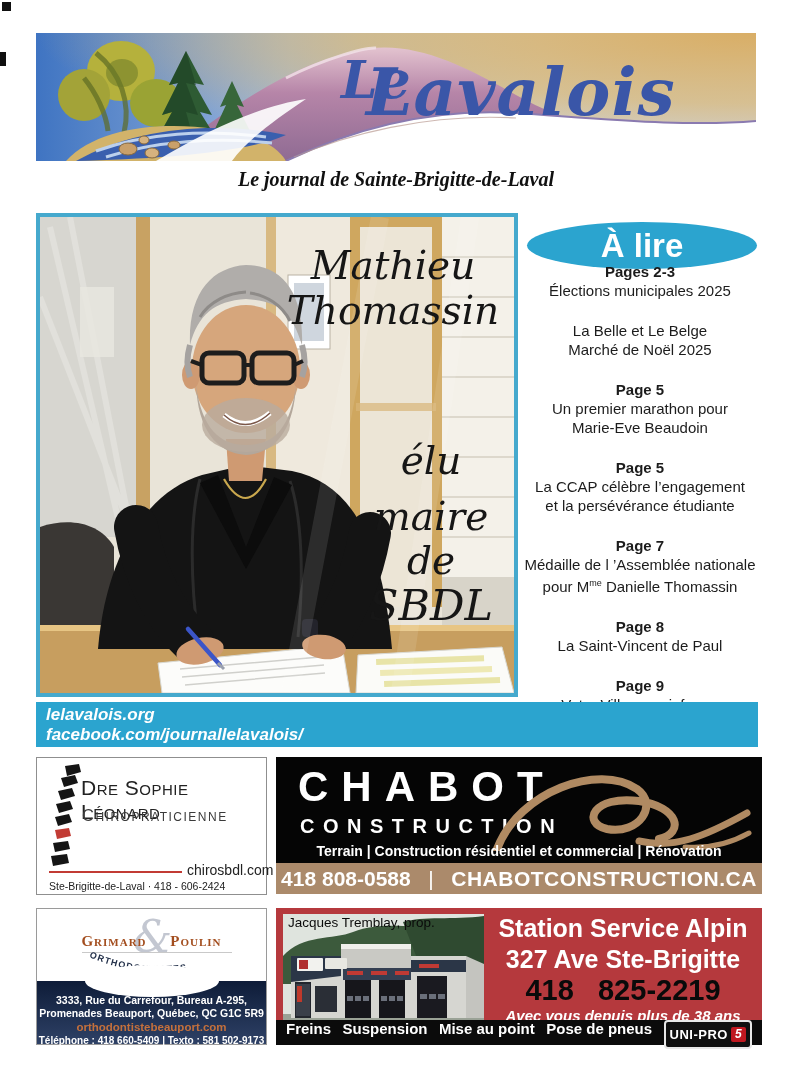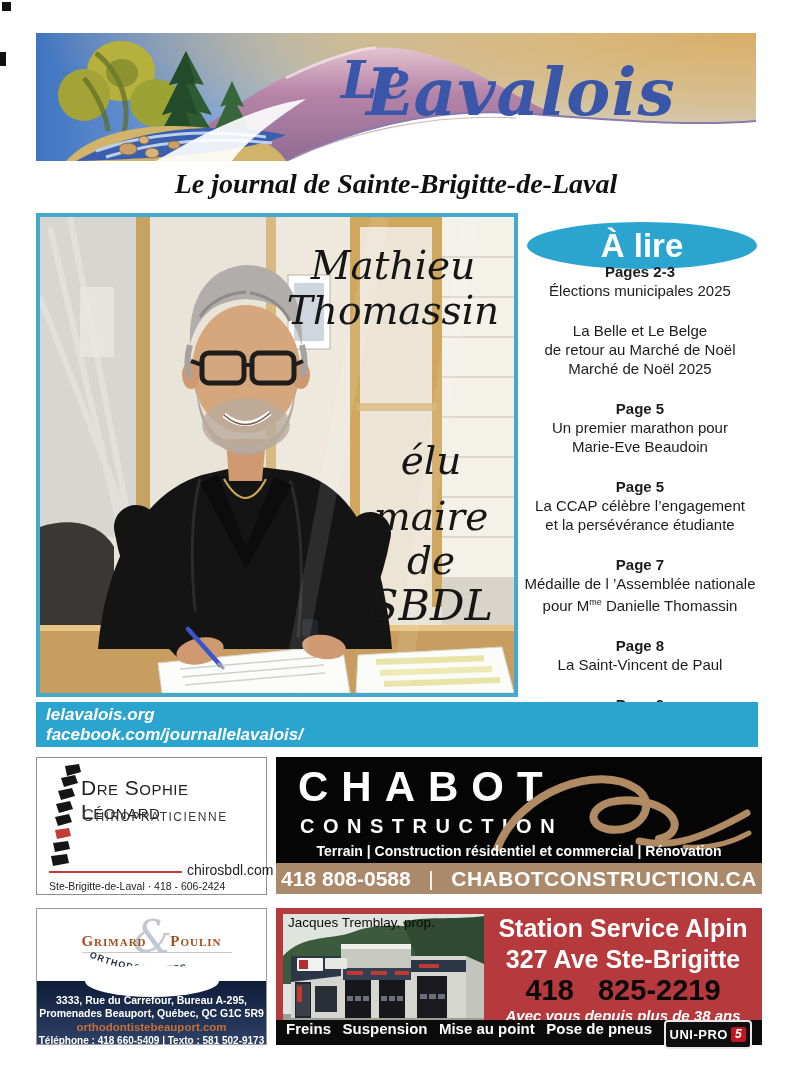--- a/index.html
+++ b/index.html
@@ -13,21 +13,21 @@
 
   
   #banner{left:36px;top:33px;width:720px;height:128px;}
   #banner svg{position:absolute;left:0;top:0;}
   .mast-le{position:absolute;left:258px;top:16px;font-family:"DejaVu Serif",serif;
            font-style:italic;font-weight:bold;font-size:52px;color:#3a56a8;margin-left:47px;}
   .mast-name{position:absolute;left:330px;top:20px;font-family:"DejaVu Serif",serif;
            font-style:italic;font-weight:bold;font-size:66px;color:#3a56a8;letter-spacing:1px;}
   #subtitle{left:0;top:168px;width:792px;text-align:center;
             font-family:"Liberation Serif",serif;font-weight:bold;font-style:italic;
-            font-size:28px;color:#101010;}
+            font-size:20px;color:#101010;}
 
   
   #photo{left:36px;top:213px;width:474px;height:476px;border:4px solid #45a9cd;background:#e9e4d8;}
   #photo svg{position:absolute;left:0;top:0;}
   .cover-name{position:absolute;left:228px;top:26px;width:250px;text-align:center;
               font-family:"DejaVu Serif",serif;font-style:italic;font-size:39px;
               line-height:45px;color:#161616;}
   .cover-elu{position:absolute;left:300px;top:222px;width:182px;text-align:center;
              font-family:"DejaVu Serif",serif;font-style:italic;font-size:39px;
              line-height:44px;color:#161616;}
@@ -263,21 +263,20 @@
   </div>
 
   <div class="abs" id="alire-pill">À lire</div>
   <div class="abs" id="alire-list">
     <div class="alire-item">
       <div class="alire-page">Pages 2-3</div>
       <div class="alire-line">Élections municipales 2025</div>
     </div>
     <div class="alire-item">
       <div class="alire-line">La Belle et Le Belge</div>
-      <div class="alire-line">de retour au Marché de Noël</div>
       <div class="alire-line">Marché de Noël 2025</div>
     </div>
     <div class="alire-item">
       <div class="alire-page">Page 5</div>
       <div class="alire-line">Un premier marathon pour</div>
       <div class="alire-line">Marie-Eve Beaudoin</div>
     </div>
     <div class="alire-item">
       <div class="alire-page">Page 5</div>
       <div class="alire-line">La CCAP célèbre l’engagement</div>

